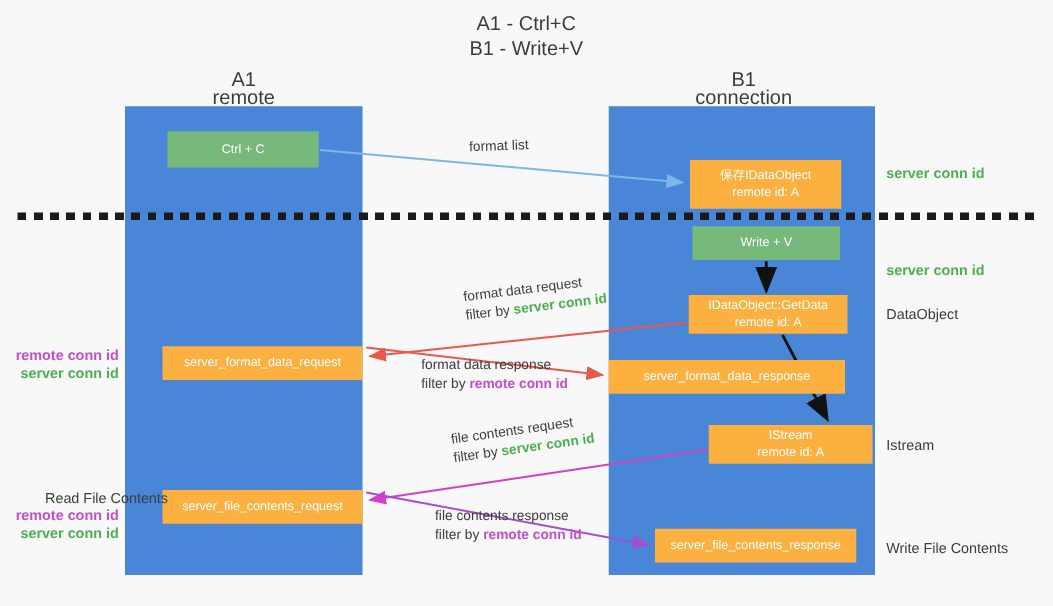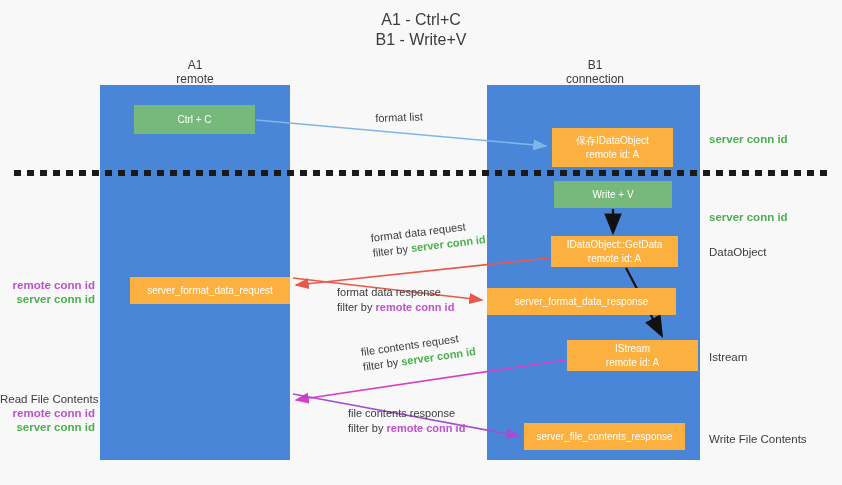--- a/index.html
+++ b/index.html
@@ -23,21 +23,21 @@
     background: #4a86d8;
   }
   #col-a1 { left: 100px; top: 85px; width: 190px; height: 375px; }
   #col-b1 { left: 487px; top: 85px; width: 213px; height: 375px; }
 
   
   .col-header {
     position: absolute;
     text-align: center;
     color: #3c3c3c;
-    font-size: 12px;
+    font-size: 16px;
     line-height: 14px;
   }
   #hdr-a1 { left: 125px; top: 58px; width: 140px; }
   #hdr-b1 { left: 525px; top: 58px; width: 140px; }
   .col-header .name { display: block; }
   .col-header .sub  { display: block; }
 
   
   #title {
     position: absolute; left: 0; top: 10px; width: 842px;
@@ -104,21 +104,21 @@
   .left-group {
     position: absolute;
     text-align: right;
     font-size: 11.5px;
     line-height: 14px;
     white-space: nowrap;
   }
   .left-group span { display: block; }
   .left-group .purple { color: #c04fd0; font-weight: bold; }
   .left-group .green  { color: #4caf50; font-weight: bold; }
-  .left-group .dark   { color: #3c3c3c; font-weight: normal; }
+  .left-group .dark   { color: #3c3c3c; font-weight: normal; padding-left: 36px; }
 
   #lg-mid    { left: 0px; top: 278px; width: 95px; }
   #lg-bottom { left: 0px; top: 392px; width: 95px; }
 
   
   .edge-label {
     position: absolute;
     font-size: 11px;
     line-height: 15px;
     white-space: nowrap;
@@ -222,20 +222,23 @@
 
   <div class="node orange" id="n-fdres">
     <span class="l1">server_format_data_response</span>
   </div>
 
   <div class="node orange" id="n-istream">
     <span class="l1">IStream</span>
     <span class="l2">remote id: A</span>
   </div>
 
+  <div class="node orange" id="n-fcreq">
+    <span class="l1">server_file_contents_request</span>
+  </div>
 
   <div class="node orange" id="n-fcres">
     <span class="l1">server_file_contents_response</span>
   </div>
 
   <div class="side-label green-bold" id="lbl-server1">server conn id</div>
   <div class="side-label green-bold" id="lbl-server2">server conn id</div>
   <div class="side-label dark" id="lbl-dataobject">DataObject</div>
   <div class="side-label dark" id="lbl-istream">Istream</div>
   <div class="side-label dark" id="lbl-writefile">Write File Contents</div>

